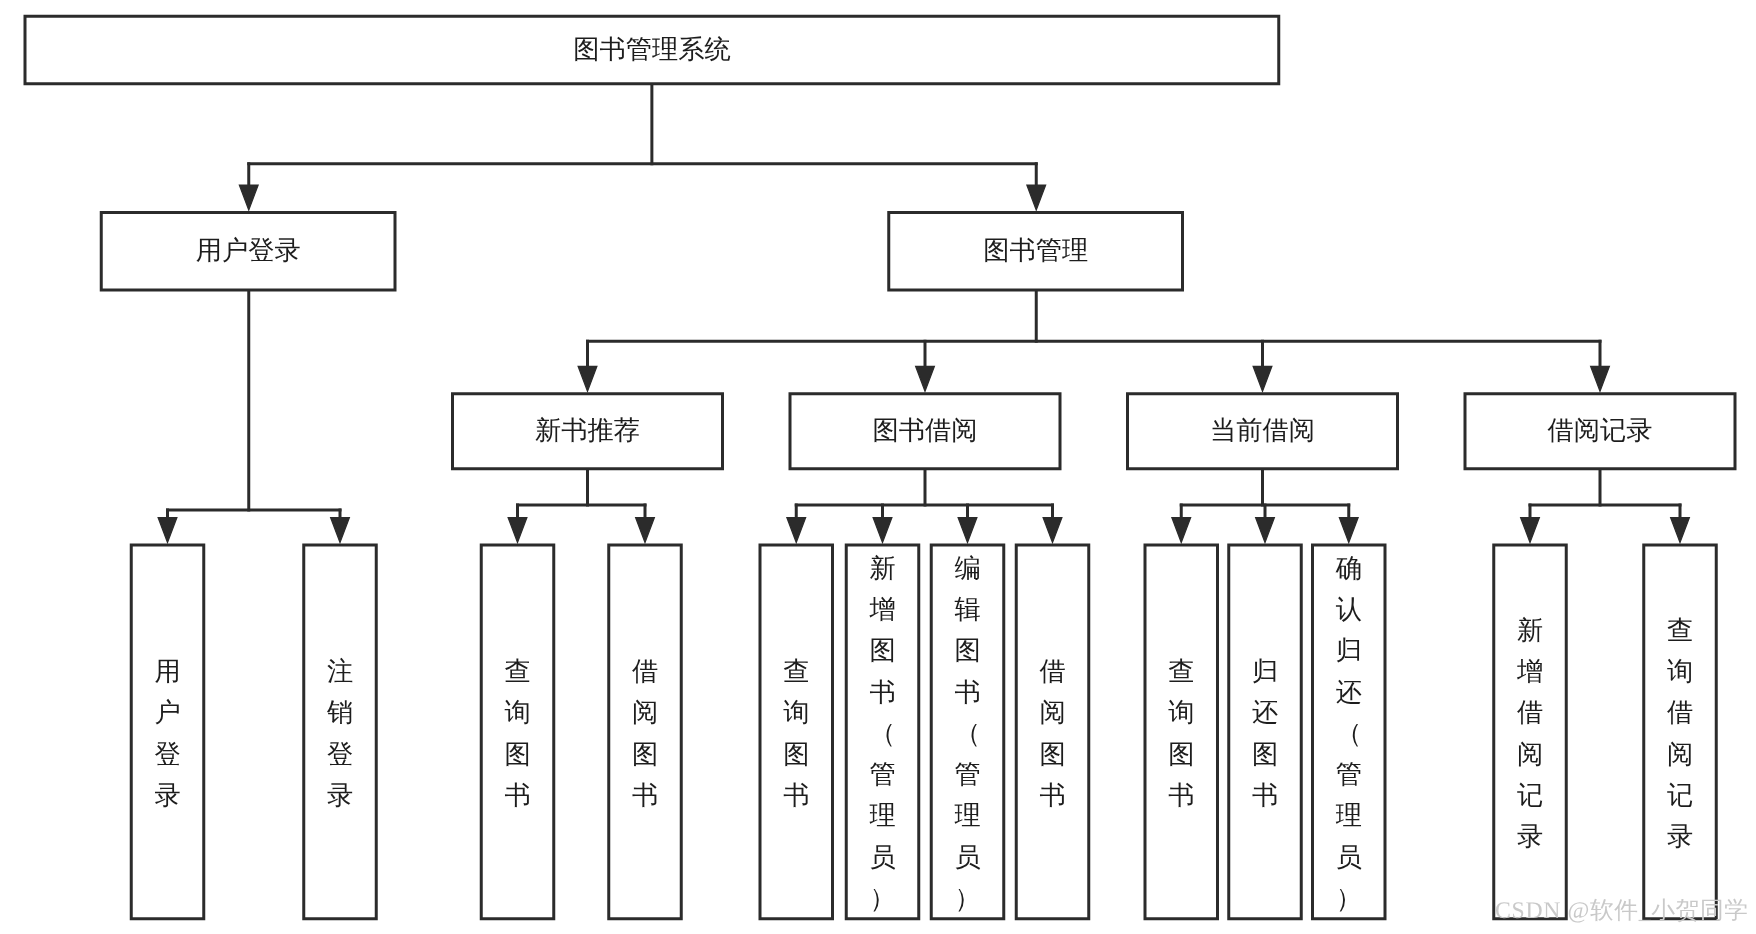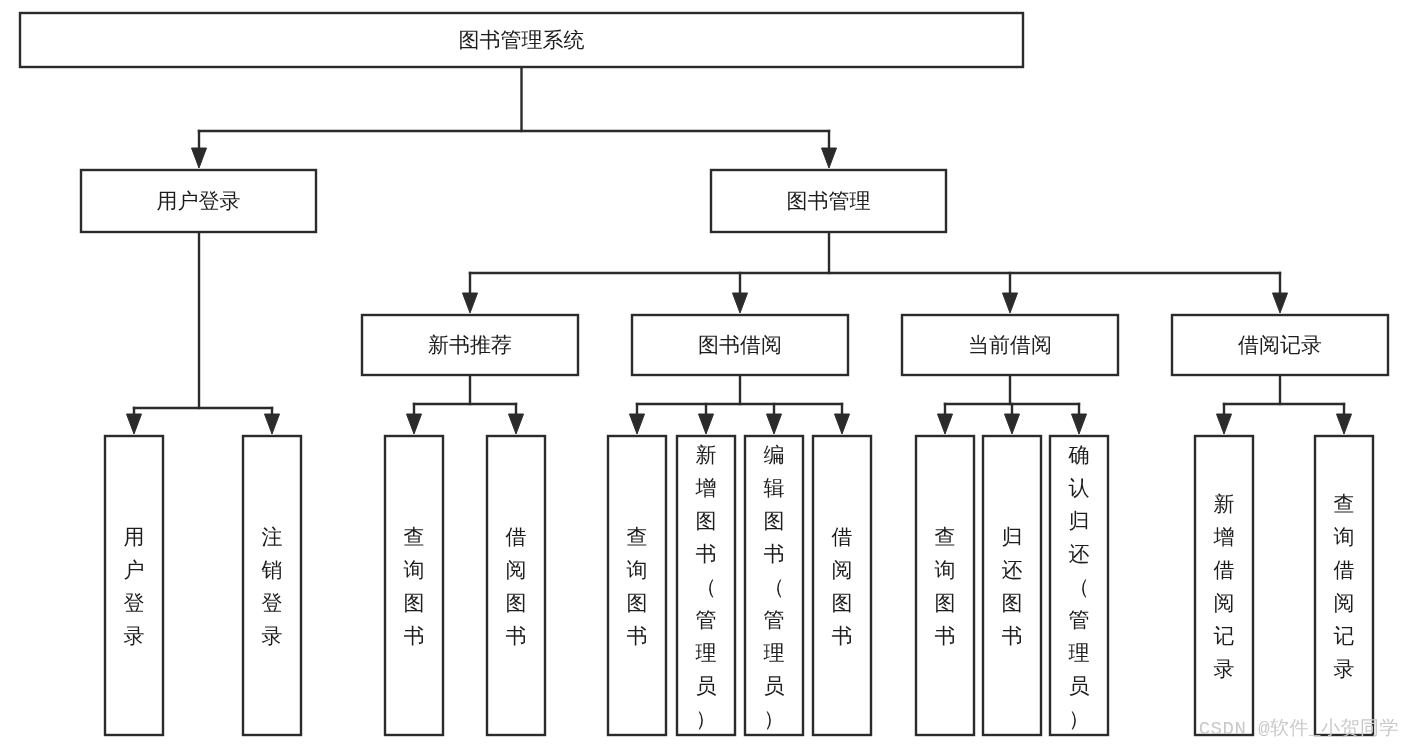--- a/index.html
+++ b/index.html
@@ -40,21 +40,21 @@
   }
   .edge-line {
     stroke: #2b2b2b;
     stroke-width: 2.4;
     fill: none;
   }
   .watermark-text {
     position: absolute;
     right: 6px;
     bottom: 6px;
-    font-family: Liberation Mono, monospace;
+    font-family: Liberation Serif, serif;
     font-size: 19px;
     color: #c9c9c9;
     white-space: nowrap;
     letter-spacing: 0.5px;
   }
 </style>
 </head>
 <body>
 
 <div id="diagram-root">

